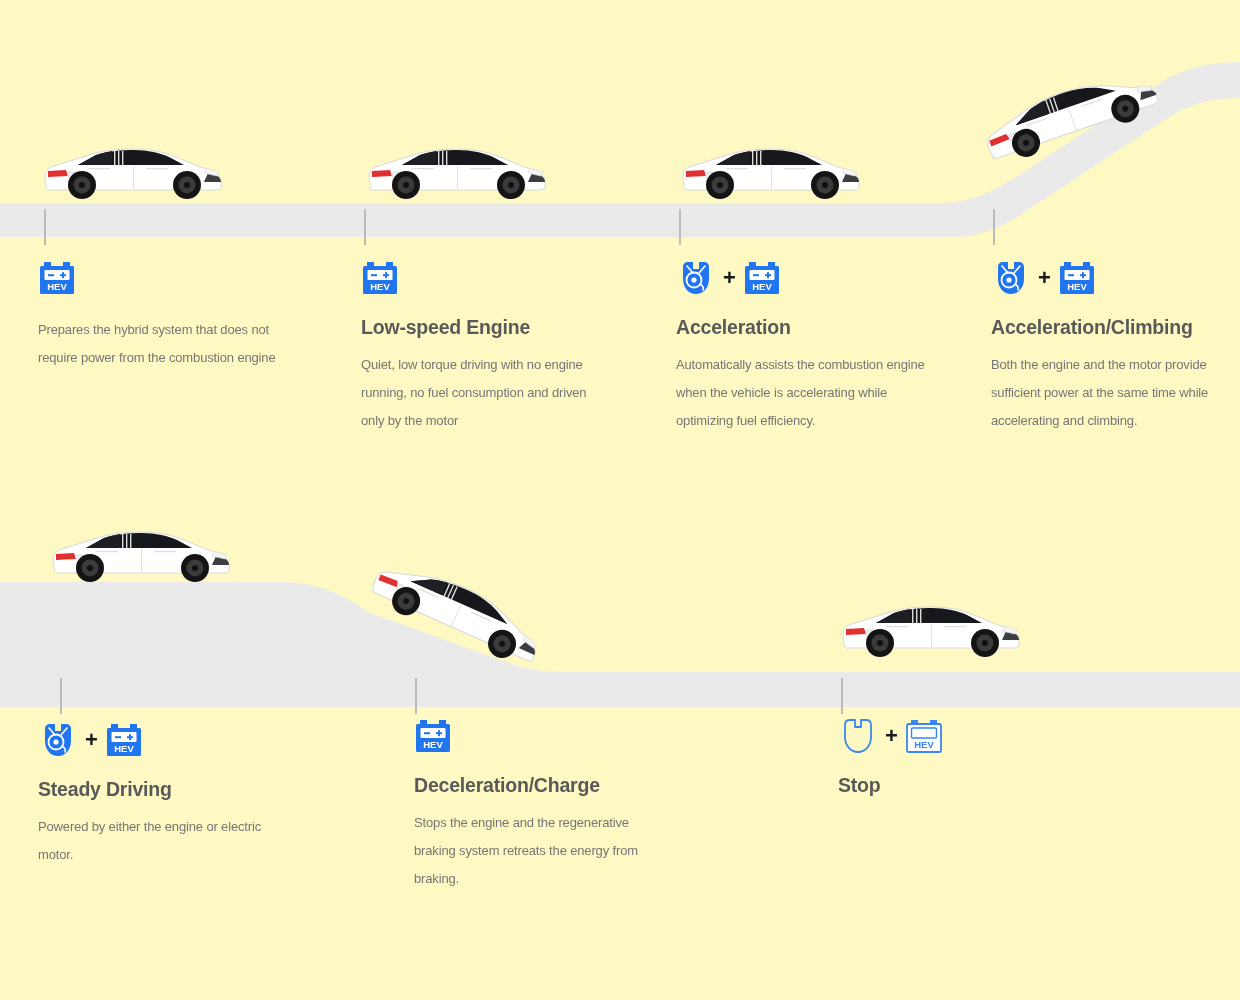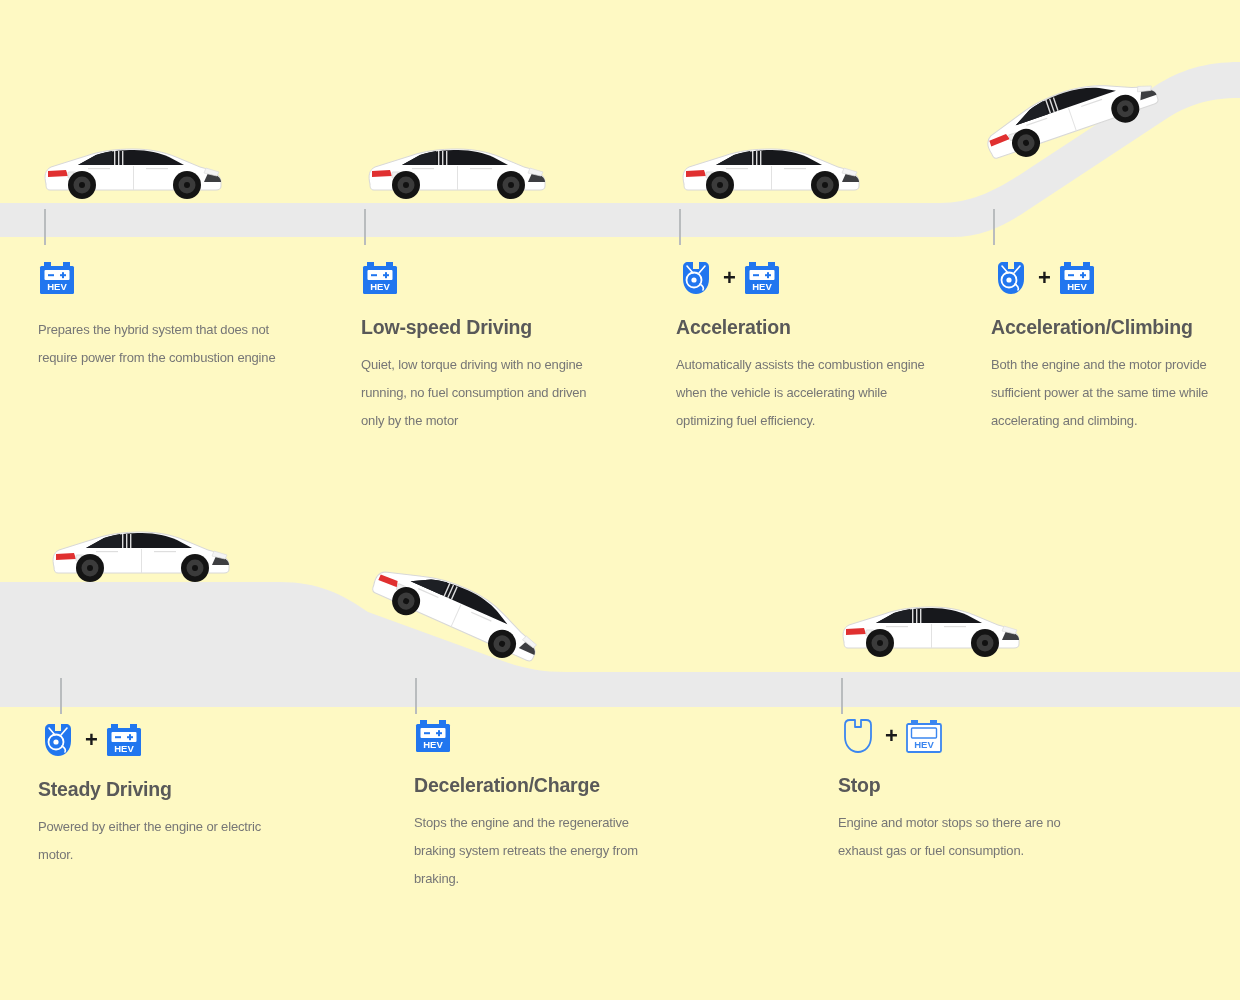--- a/index.html
+++ b/index.html
@@ -241,21 +241,21 @@
         <rect x="6" y="2" width="7" height="5" fill="#2176ef"></rect>
         <rect x="25" y="2" width="7" height="5" fill="#2176ef"></rect>
         <rect x="2" y="6" width="34" height="28" rx="1.5" fill="#2176ef"></rect>
         <rect x="6.5" y="10" width="25" height="10" rx="1" fill="#ffffff"></rect>
         <rect x="10" y="14.2" width="6" height="2" fill="#2176ef"></rect>
         <rect x="22" y="14.2" width="6" height="2" fill="#2176ef"></rect>
         <rect x="24" y="12.2" width="2" height="6" fill="#2176ef"></rect>
         <text x="19" y="30" font-family="Liberation Sans, sans-serif" font-size="9.5" font-weight="700" fill="#ffffff" text-anchor="middle">HEV</text>
       </svg>
     </div>
-    <div class="card-title">Low-speed Driving</div>
+    <div class="card-title">Low-speed Engine</div>
     <div class="card-desc">Quiet, low torque driving with no engine running, no fuel consumption and driven only by the motor</div>
   </div>
 
   <div class="card" id="card-2">
     <div class="icon-row">
       <svg width="40" height="38" viewBox="0 0 40 38">
         <path d="M7,8 C7,5 9,3 12,3 L17,3 L17,10 L23,10 L23,3 L28,3 C31,3 33,5 33,8
                  L33,20 C33,29 27,35 20,35 C13,35 7,29 7,20 Z" fill="#2176ef"></path>
         <path d="M11,7 L17,14" stroke="#ffffff" stroke-width="1.6" stroke-linecap="round"></path>
         <path d="M29,7 L23,14" stroke="#ffffff" stroke-width="1.6" stroke-linecap="round"></path>
@@ -455,16 +455,15 @@
       <span class="plus">+</span>
       <svg width="38" height="36" viewBox="0 0 38 36">
         <rect x="6" y="2" width="7" height="5" fill="#3b86f0"></rect>
         <rect x="25" y="2" width="7" height="5" fill="#3b86f0"></rect>
         <rect x="2" y="6" width="34" height="28" rx="1.5" fill="#ffffff" stroke="#3b86f0" stroke-width="1.8"></rect>
         <rect x="6.5" y="10" width="25" height="10" rx="1" fill="#ffffff" stroke="#3b86f0" stroke-width="1.4"></rect>
         <text x="19" y="30" font-family="Liberation Sans, sans-serif" font-size="9.5" font-weight="700" fill="#3b86f0" text-anchor="middle">HEV</text>
       </svg>
     </div>
     <div class="card-title">Stop</div>
-    <div class="card-desc">Engine and motor stops so there are no exhaust gas or fuel consumption.</div>
   </div>
 
 </div>
 
 </body></html>

